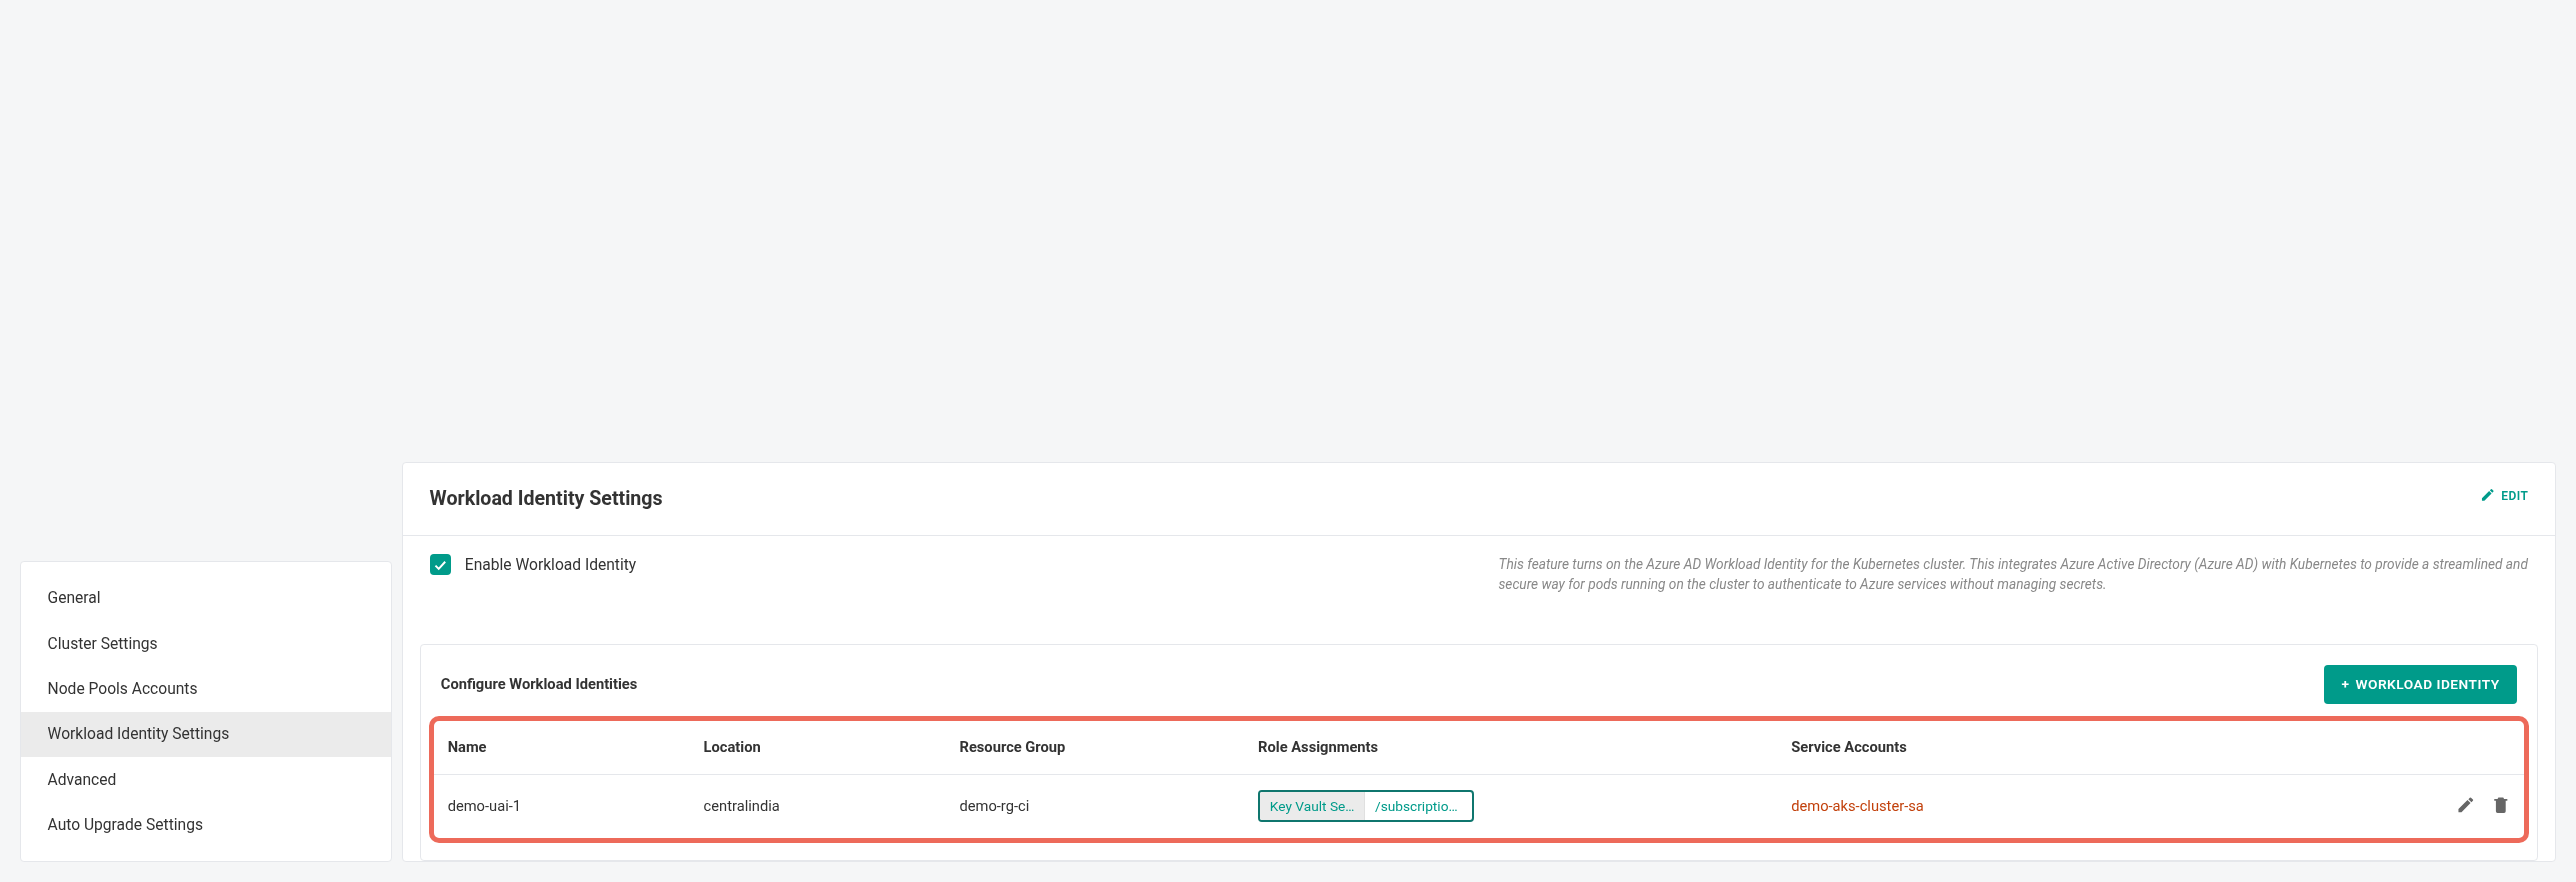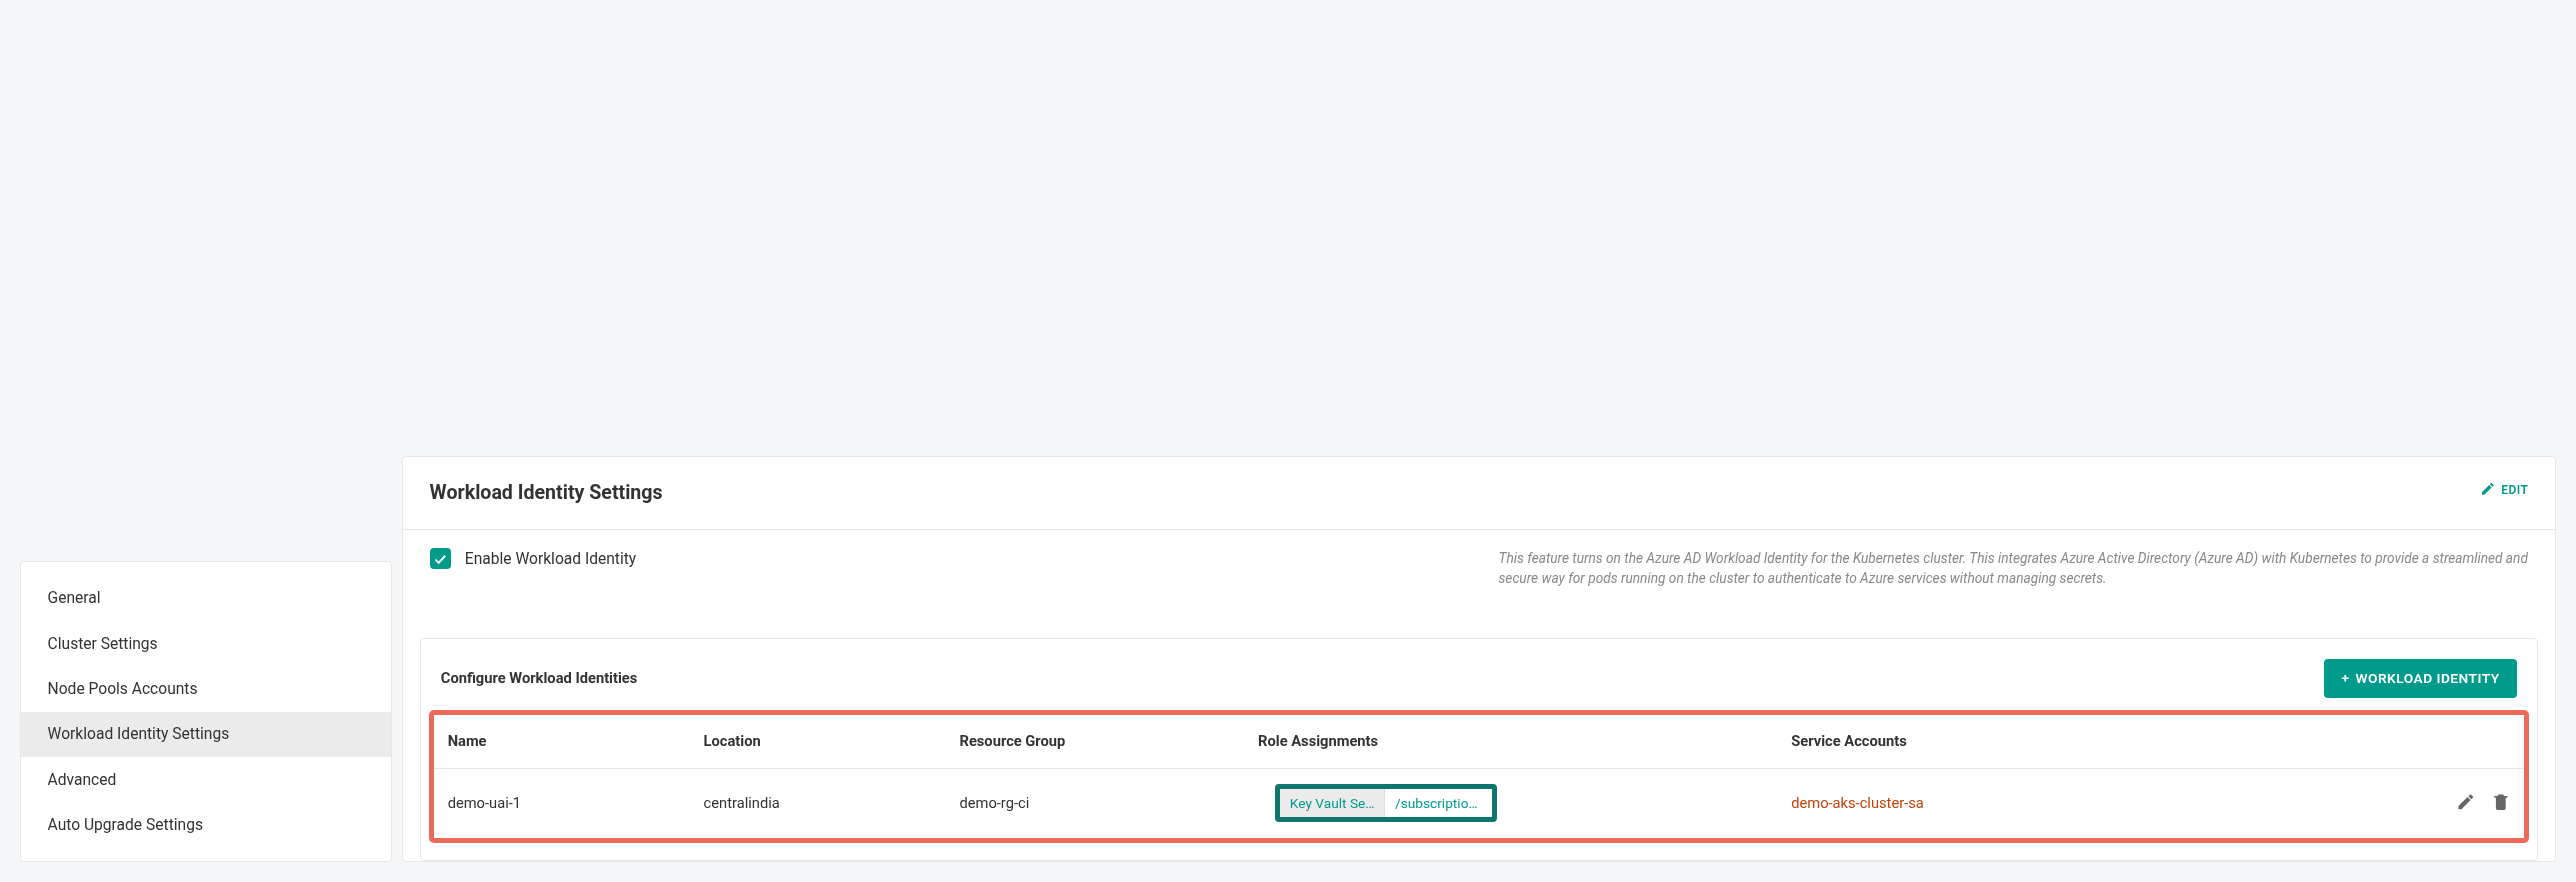--- a/index.html
+++ b/index.html
@@ -147,45 +147,44 @@
       gap: 5.9px;
     }
     .config-description {
       padding: 0 19.6px 27px 19.6px;
       font-size: 14.7px;
       color: #555;
     }
     .highlight-box {
       margin: 0 7.8px 17.6px 7.8px;
       border: 5.9px solid #ed6a5a;
-      border-radius: 5px;
+      border-radius: 10px;
     }
     .table {
       width: 100%;
       border-collapse: collapse;
     }
     .table th {
       text-align: left;
       padding: 17.6px 13.7px;
       font-weight: 700;
       border-bottom: 1px solid #e5e7eb;
       font-size: 14.7px;
     }
     .table td {
       padding: 15.6px 13.7px;
       vertical-align: middle;
       font-size: 14.7px;
     }
     .chip-group {
       display: inline-flex;
-      border: 5px solid #0f766e;
+      border: 2px solid #0f766e;
       border-radius: 3.9px;
       overflow: hidden;
       font-size: 13.7px;
-      margin-left: 17px;
     }
     .chip-left {
       background: #ebebeb;
       padding: 5.9px 9.8px;
       color: #009b8a;
       max-width: 108px;
       white-space: nowrap;
       overflow: hidden;
       text-overflow: ellipsis;
     }

